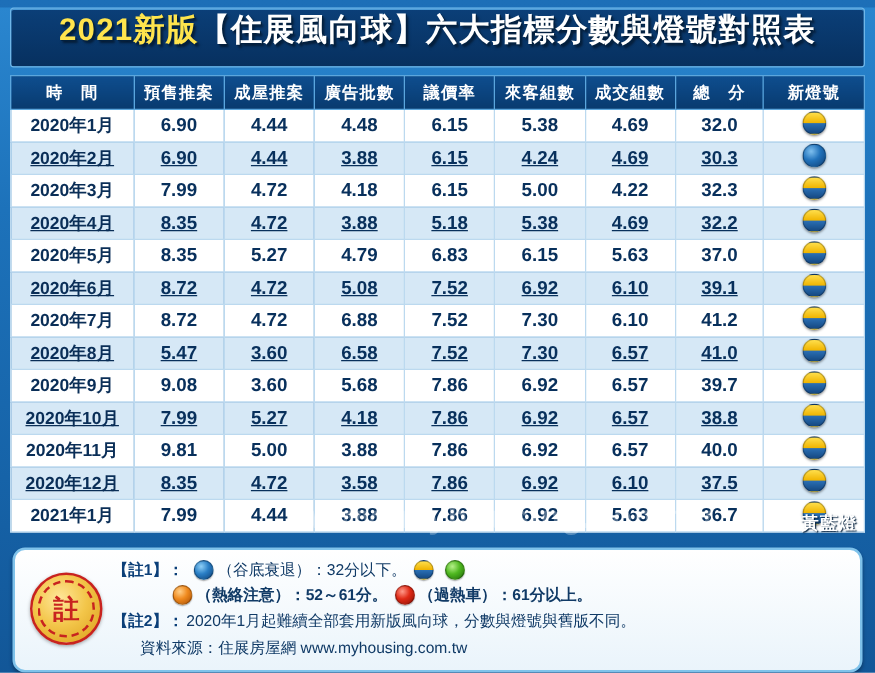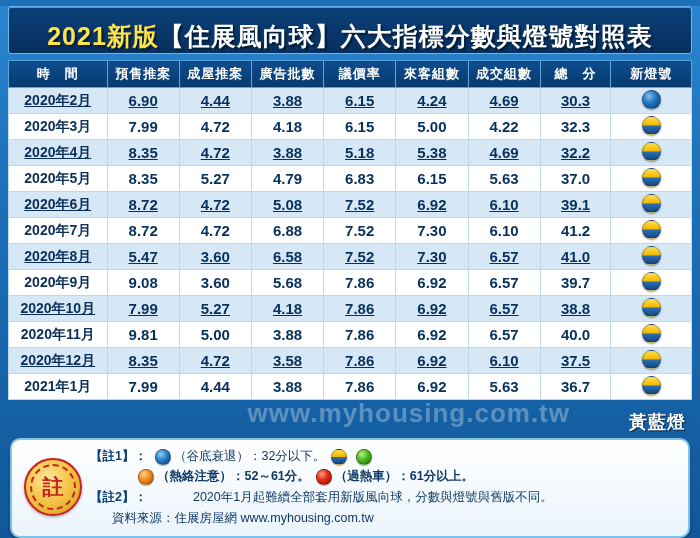--- a/index.html
+++ b/index.html
@@ -10,21 +10,21 @@
   }
   .frame{
     position:relative;width:700px;height:538px;box-sizing:border-box;
     background:linear-gradient(180deg,#2a86cf 0%,#1d72ba 30%,#1663a8 70%,#125697 100%);
   }
   
   .title-bar{
     height:46px;margin:6px 8px 0 8px;
     background:linear-gradient(180deg,#0b3f78 0%,#07305f 100%);
     border:1px solid #6fb6e8;border-radius:3px;
-    display:flex;align-items:flex-end;justify-content:center;
+    display:flex;align-items:flex-start;justify-content:center;
     box-shadow:0 1px 0 #4b9ad6 inset;
   }
   .title-text{
     font-size:25px;font-weight:bold;color:#ffffff;letter-spacing:1px;
     text-shadow:1px 1px 0 #02203f, 2px 2px 2px rgba(0,0,0,.5);
     white-space:nowrap;
   }
   .title-text .yellow{color:#ffe44d;}
   
   .table-wrap{margin:6px 8px 0 8px;}
@@ -55,21 +55,21 @@
   }
   .light.blue{
     background:radial-gradient(circle at 35% 30%,#7fc0ef 0%,#2172bb 45%,#0d3f75 100%);
   }
   .light.yb2{
     background:
       linear-gradient(180deg,#ffdf4d 0%,#f0b400 49%,#2a6fb5 51%,#14477f 100%);
   }
   
   .yb-label{
-    position:absolute;right:14px;top:404px;font-size:18px;font-weight:bold;
+    position:absolute;right:14px;top:404px;font-size:14px;font-weight:bold;
     color:#ffffff;text-shadow:1px 1px 1px #04203d;letter-spacing:1px;
   }
   
   .watermark{
     position:absolute;left:100px;top:392px;width:470px;text-align:right;
     font-size:26px;font-weight:bold;color:rgba(255,255,255,.30);
     letter-spacing:1px;pointer-events:none;
   }
   
   .notes{
@@ -84,36 +84,36 @@
     border:2px solid #c8231f;
     display:flex;align-items:center;justify-content:center;
     box-shadow:0 1px 3px rgba(0,0,0,.35);
   }
   .seal .inner{
     width:42px;height:42px;border-radius:50%;border:2px dashed #c8231f;
     display:flex;align-items:center;justify-content:center;
     color:#c8231f;font-size:21px;font-weight:bold;
   }
   .note-lines{position:absolute;left:78px;right:8px;top:8px;}
-  .note-row{display:flex;align-items:center;font-size:12.5px;color:#103a66;margin-bottom:3px;white-space:nowrap;}
+  .note-row{display:flex;align-items:flex-start;font-size:12.5px;color:#103a66;margin-bottom:3px;white-space:nowrap;}
   .note-row .lead{font-weight:bold;color:#0b3f78;margin-right:2px;}
   .dot{
     width:14px;height:14px;border-radius:50%;display:inline-block;margin:0 3px 0 6px;
     border:1px solid rgba(0,0,0,.25);box-shadow:0 1px 1px rgba(0,0,0,.3);
     vertical-align:middle;
   }
   .dot.blue{background:radial-gradient(circle at 35% 30%,#8fd0f7 0%,#2a7fc6 45%,#0d4178 100%);}
   .dot.yb{background:linear-gradient(180deg,#ffdf4d 0%,#efb300 49%,#2a6fb5 51%,#14477f 100%);}
   .dot.green{background:radial-gradient(circle at 35% 30%,#b6f08a 0%,#4fb820 45%,#1f6b08 100%);}
   .dot.orange{background:radial-gradient(circle at 35% 30%,#ffd08a 0%,#f08a1e 45%,#a74f04 100%);}
   .dot.red{background:radial-gradient(circle at 35% 30%,#ff9a8a 0%,#e02a16 45%,#8c1005 100%);}
   .note-src{
     font-size:12.5px;color:#103a66;margin-top:4px;padding-left:22px;
   }
-  .note2{margin-top:4px;gap:44px;}
+  .note2{margin-top:4px;}
 </style>
 </head>
 <body>
 
 <div class="frame">
 
   <div class="title-bar">
     <div class="title-text">
       <span class="yellow">2021新版</span><span>【住展風向球】六大指標分數與燈號對照表</span>
     </div>
@@ -139,20 +139,31 @@
             <th>成屋推案</th>
             <th>廣告批數</th>
             <th>議價率</th>
             <th>來客組數</th>
             <th>成交組數</th>
             <th>總　分</th>
             <th>新燈號</th>
           </tr>
       </thead>
       <tbody id="tbody">
+          <tr class="odd">
+            <td class="month">2020年1月</td>
+            <td>6.90</td>
+            <td>4.44</td>
+            <td>4.48</td>
+            <td>6.15</td>
+            <td>5.38</td>
+            <td>4.69</td>
+            <td>32.0</td>
+            <td><span class="light yb2"></span></td>
+          </tr>
           <tr class="even">
             <td class="month">2020年2月</td>
             <td>6.90</td>
             <td>4.44</td>
             <td>3.88</td>
             <td>6.15</td>
             <td>4.24</td>
             <td>4.69</td>
             <td>30.3</td>
             <td><span class="light blue"></span></td>

